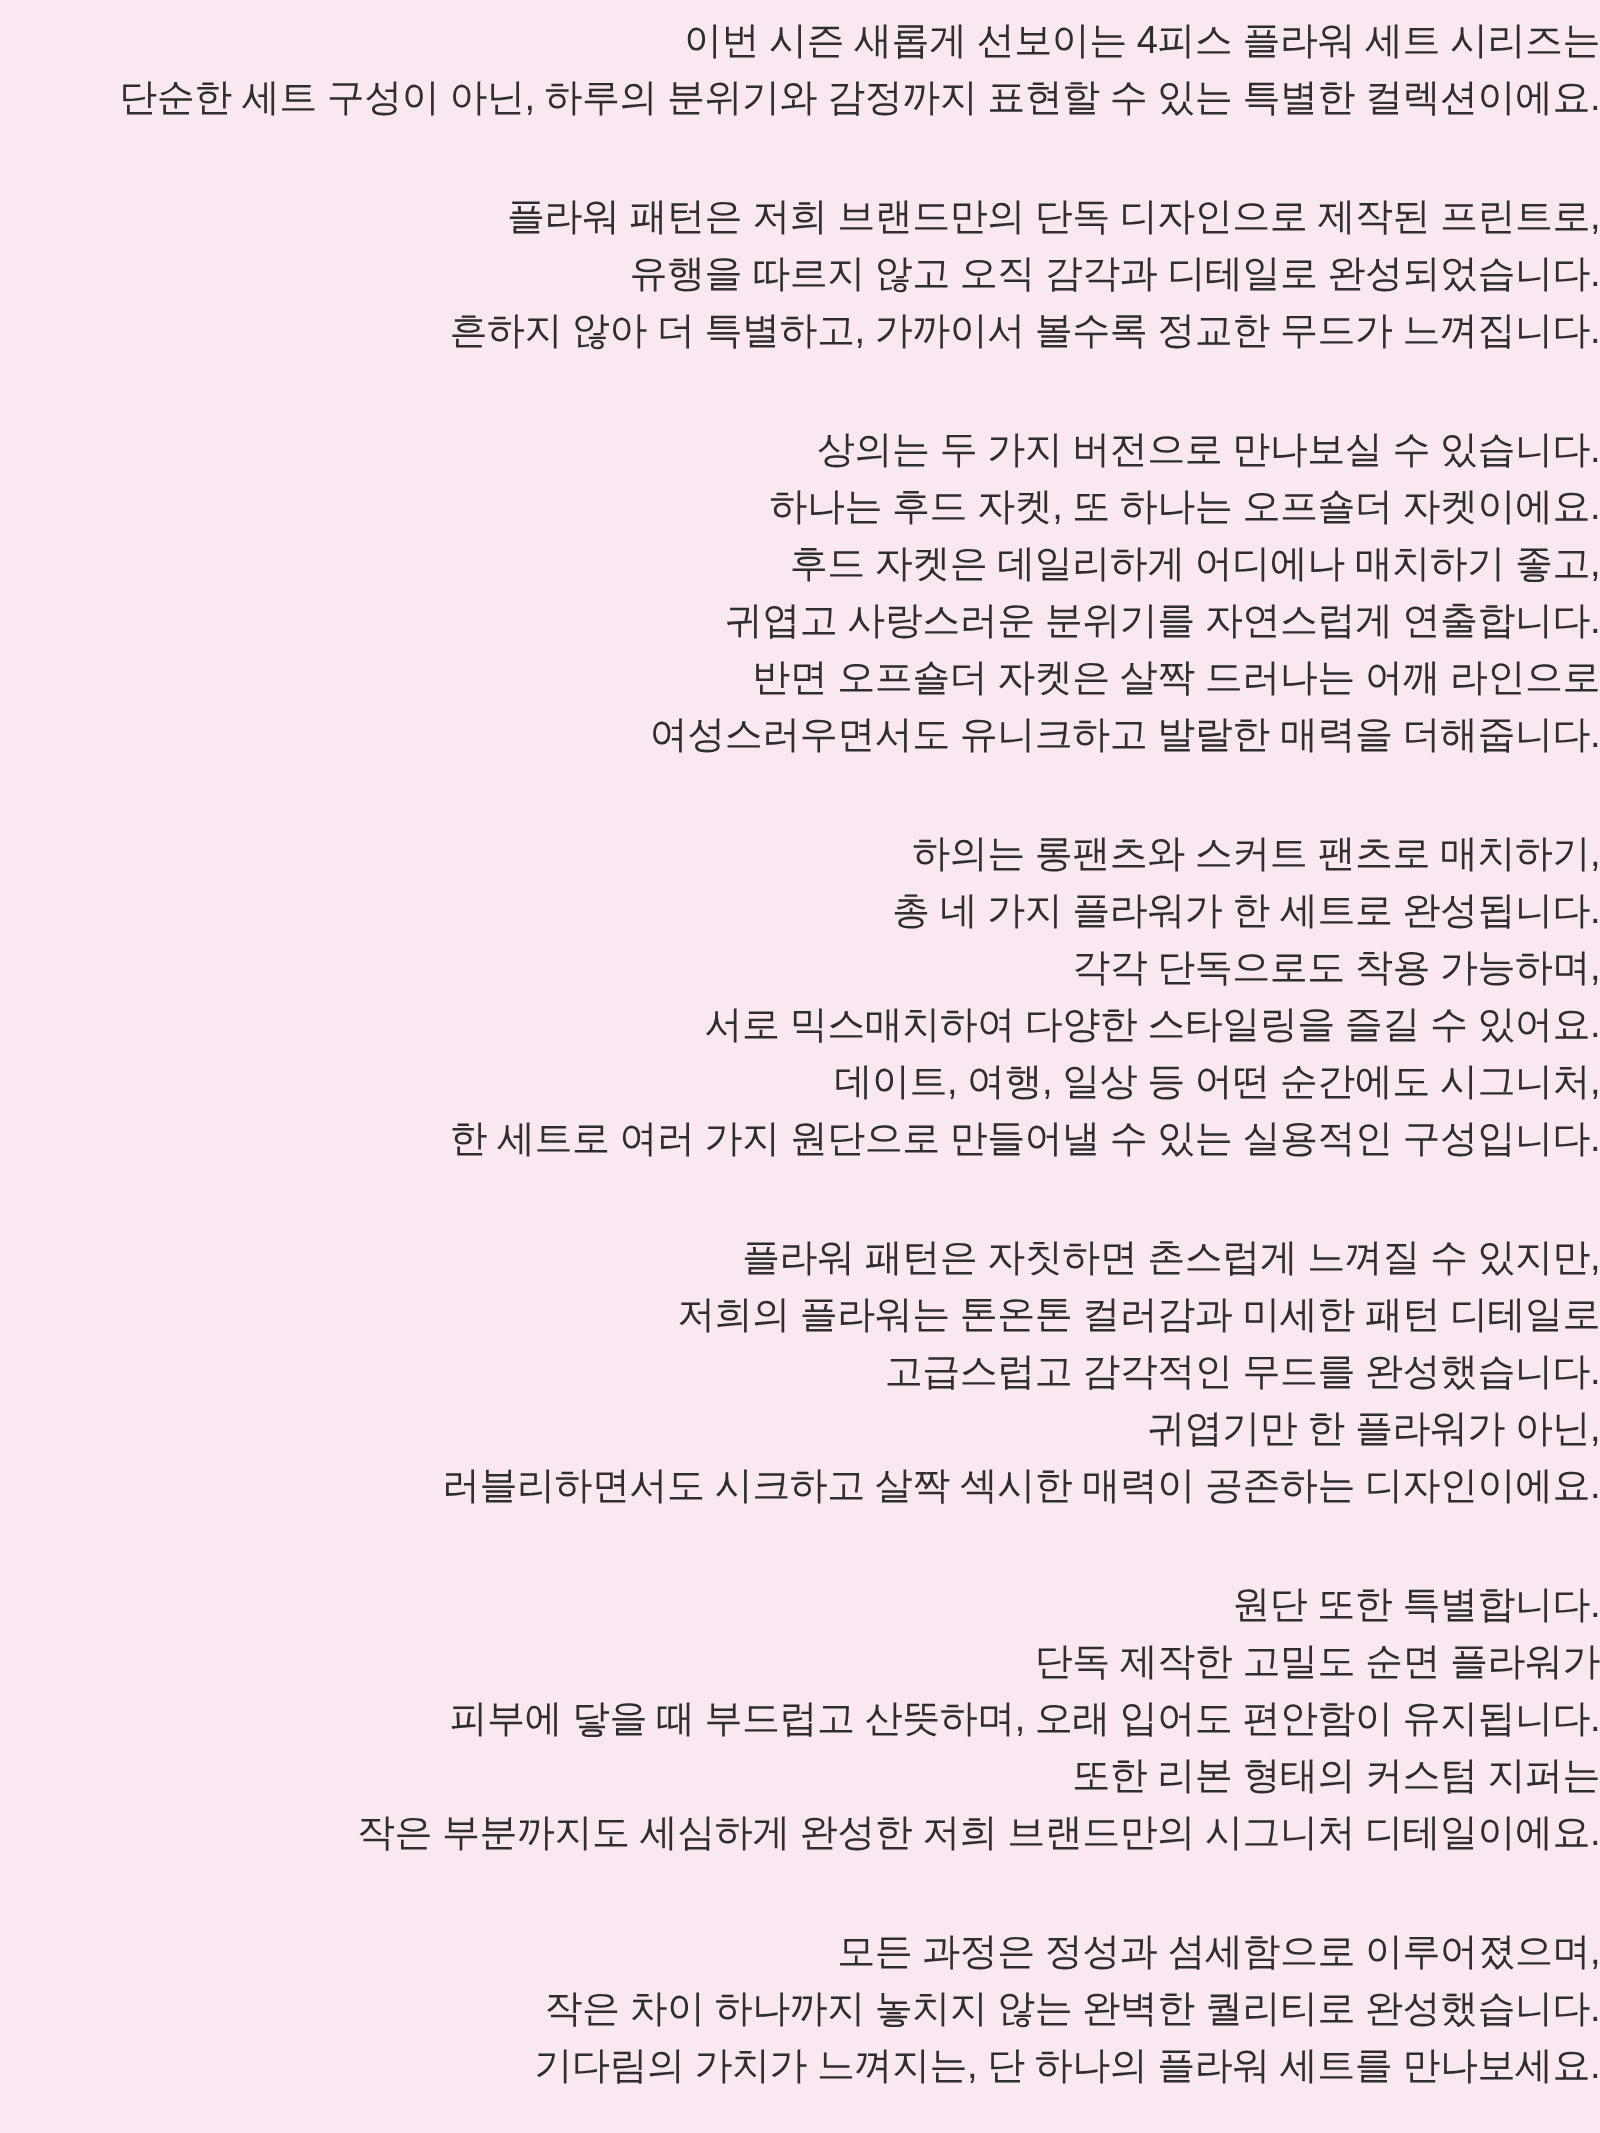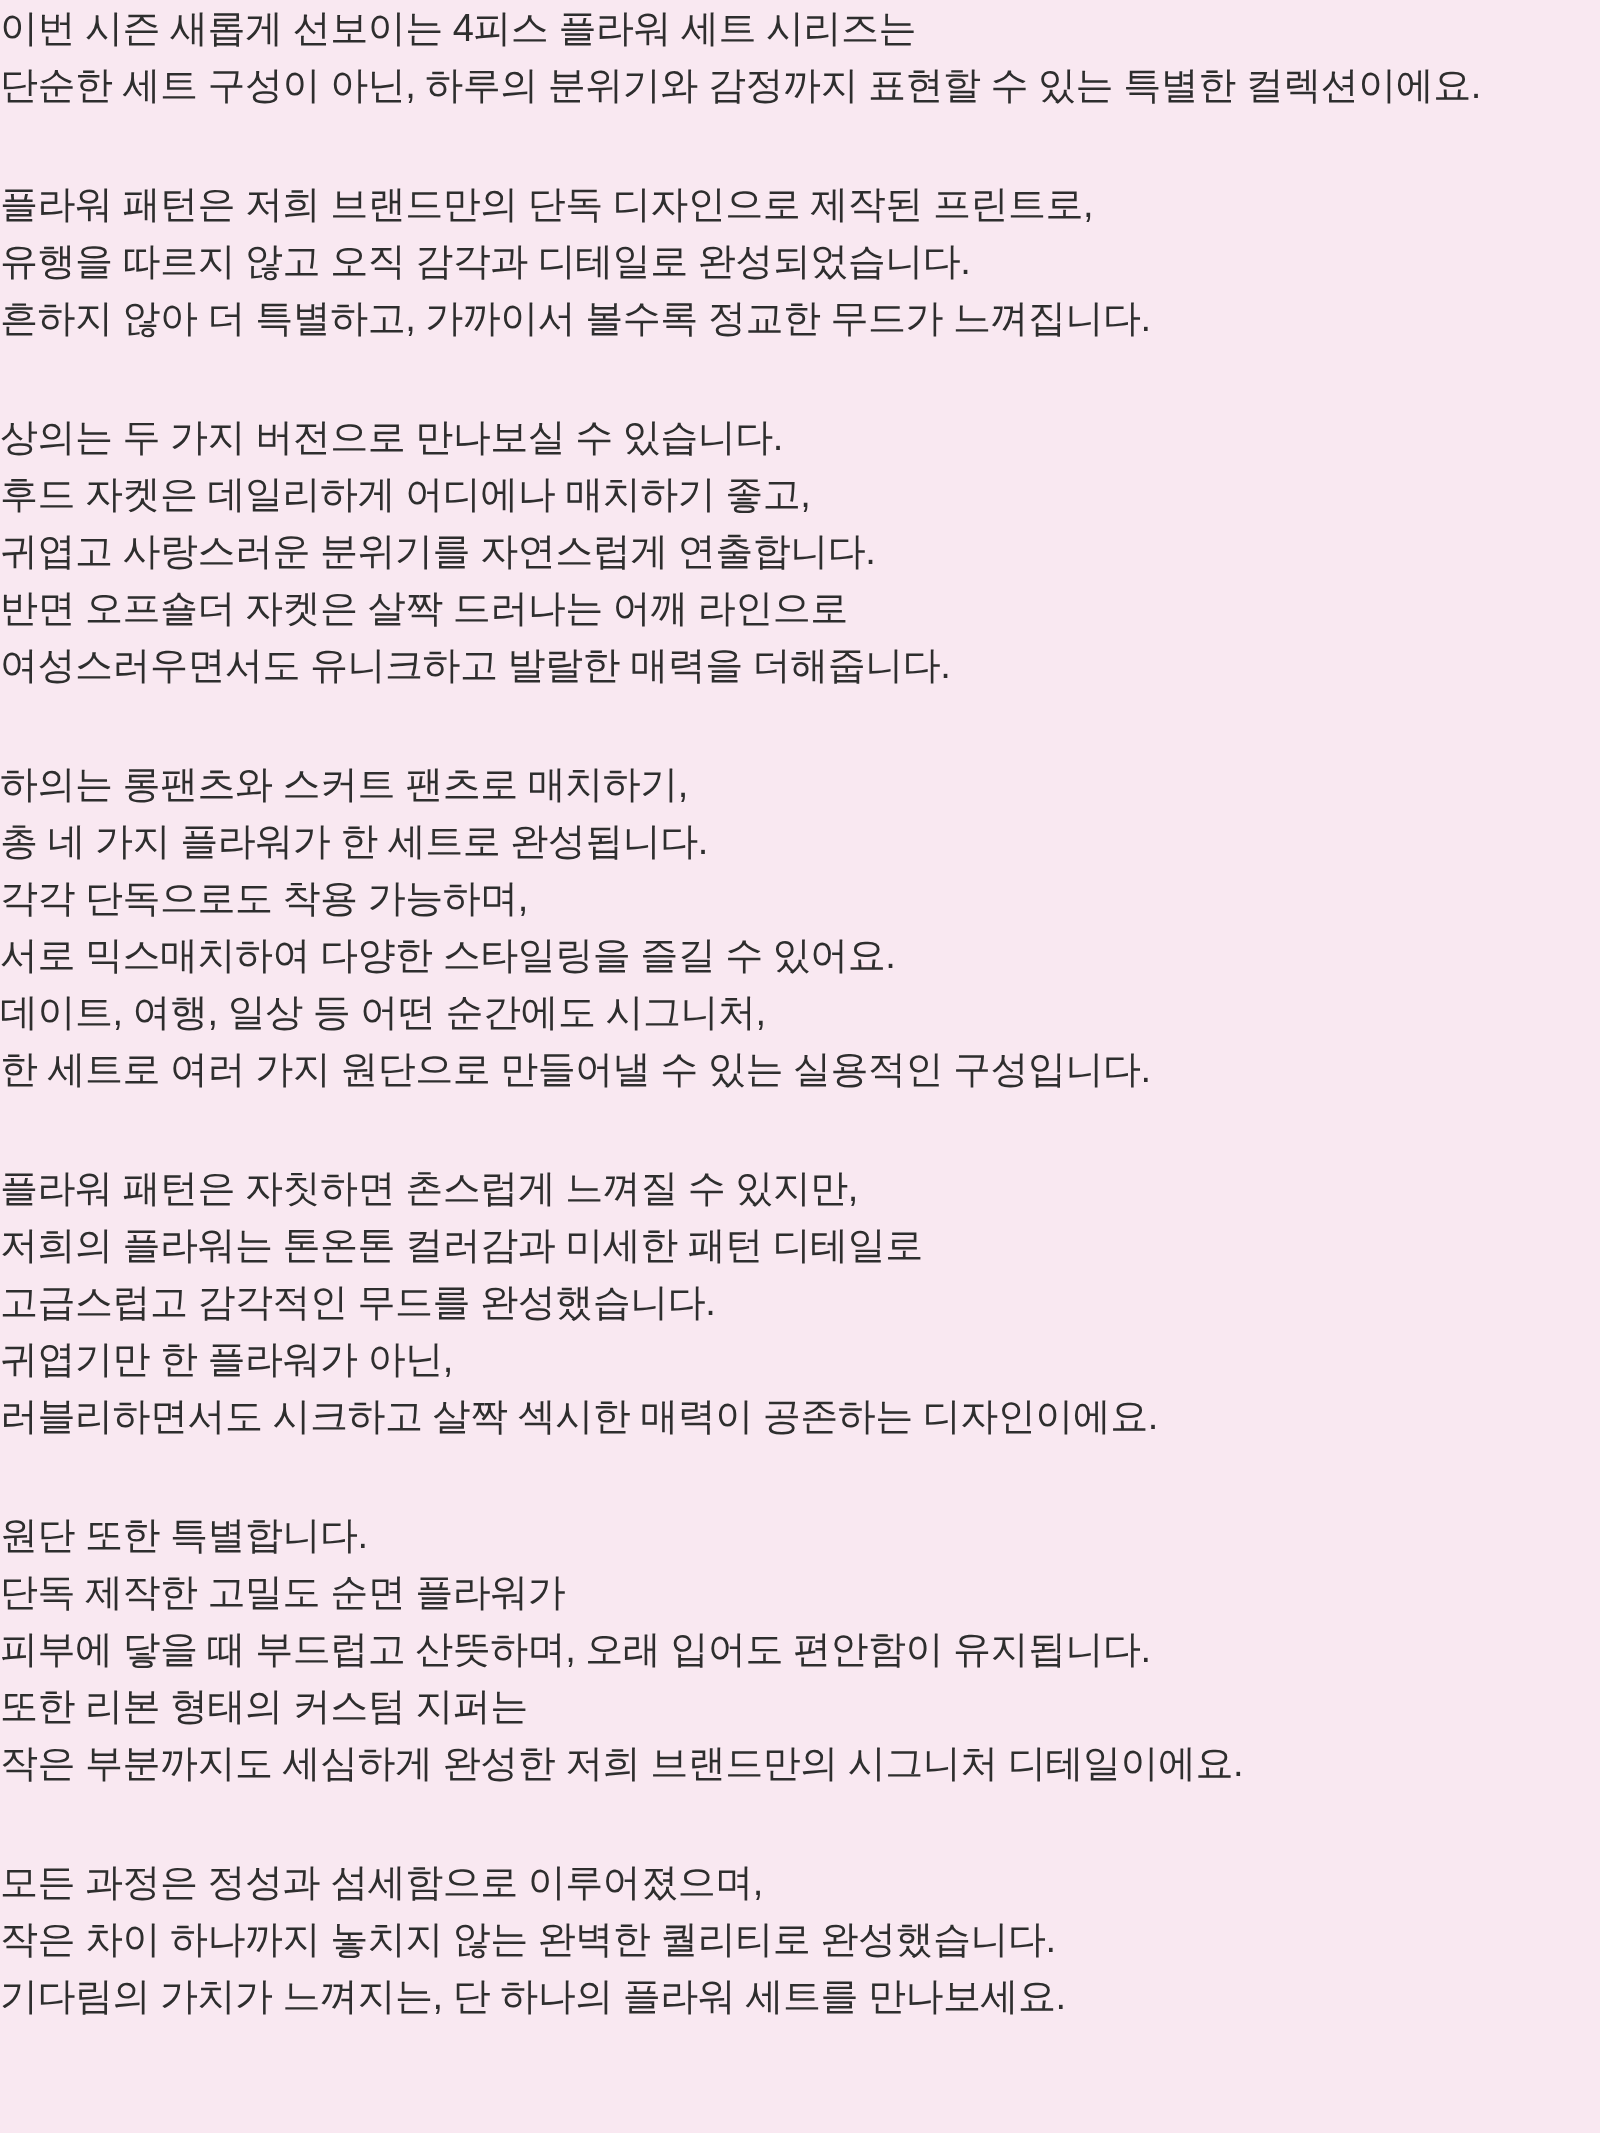--- a/index.html
+++ b/index.html
@@ -8,22 +8,22 @@
   }
   body {
     width: 1600px;
     height: 2133px;
     background: #f9e8f1; 
     overflow: hidden;
   }
   .doc {
     box-sizing: border-box;
     width: 1600px;
-    padding-top: 0;
-    text-align: left;
+    padding-top: 12px;
+    text-align: right;
     font-family: "Liberation Sans", "DejaVu Sans", sans-serif;
     font-size: 38px;
     line-height: 57px;
     font-weight: 500;
     color: #2e2e2e; 
     letter-spacing: -0.5px;
   }
   .para {
     margin: 0 0 62px 0;
   }
@@ -45,20 +45,21 @@
   </div>
 
   <div class="para">
     <div class="line">플라워 패턴은 저희 브랜드만의 단독 디자인으로 제작된 프린트로,</div>
     <div class="line">유행을 따르지 않고 오직 감각과 디테일로 완성되었습니다.</div>
     <div class="line">흔하지 않아 더 특별하고, 가까이서 볼수록 정교한 무드가 느껴집니다.</div>
   </div>
 
   <div class="para">
     <div class="line">상의는 두 가지 버전으로 만나보실 수 있습니다.</div>
+    <div class="line">하나는 후드 자켓, 또 하나는 오프숄더 자켓이에요.</div>
     <div class="line">후드 자켓은 데일리하게 어디에나 매치하기 좋고,</div>
     <div class="line">귀엽고 사랑스러운 분위기를 자연스럽게 연출합니다.</div>
     <div class="line">반면 오프숄더 자켓은 살짝 드러나는 어깨 라인으로</div>
     <div class="line">여성스러우면서도 유니크하고 발랄한 매력을 더해줍니다.</div>
   </div>
 
   <div class="para">
     <div class="line">하의는 롱팬츠와 스커트 팬츠로 매치하기,</div>
     <div class="line">총 네 가지 플라워가 한 세트로 완성됩니다.</div>
     <div class="line">각각 단독으로도 착용 가능하며,</div>

